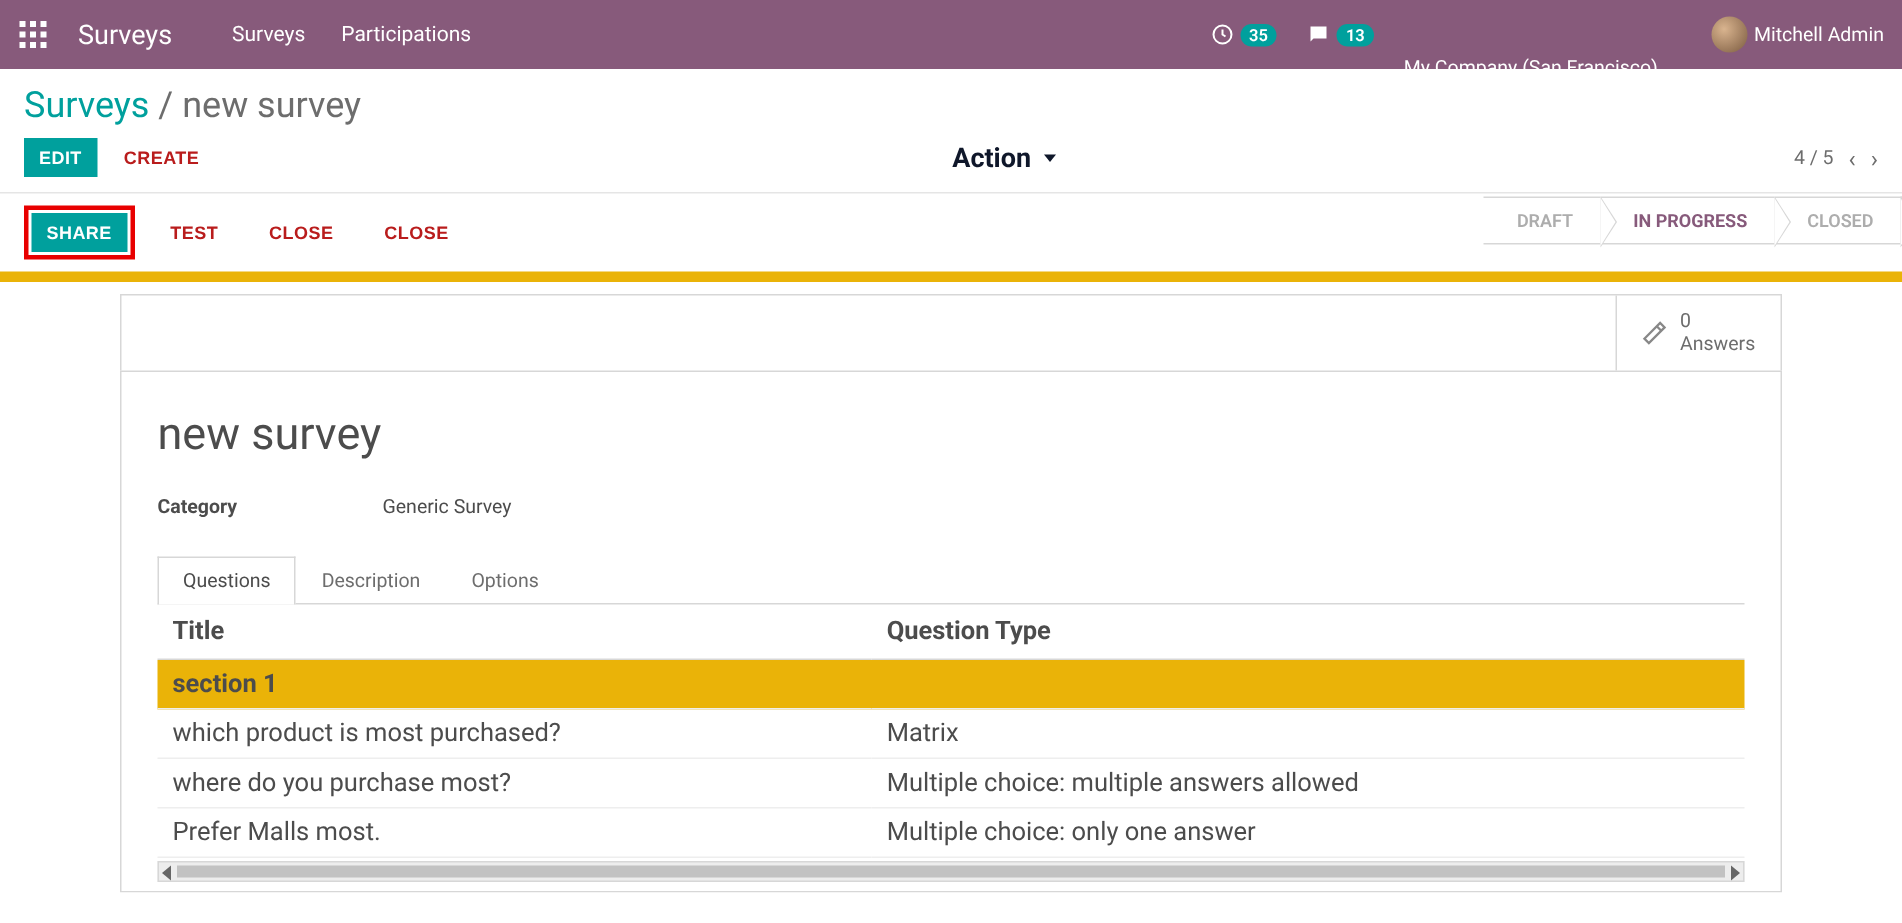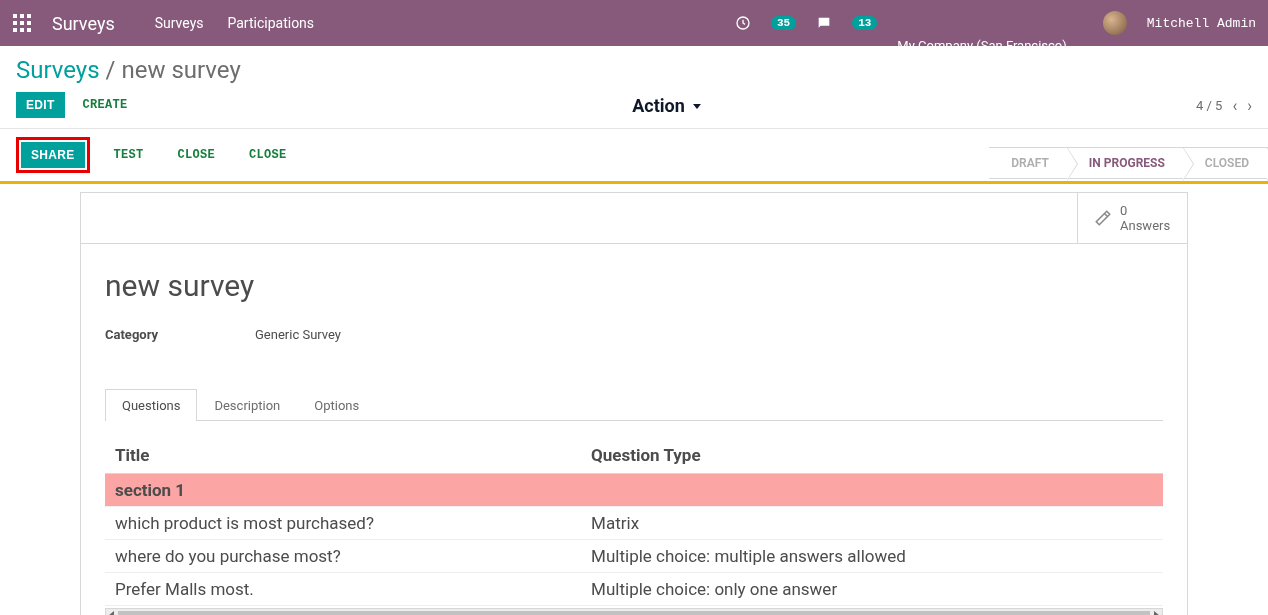--- a/index.html
+++ b/index.html
@@ -3,57 +3,57 @@
 <meta charset="utf-8">
 <style>
 * { box-sizing: border-box; margin: 0; padding: 0; }
 body { font-family: -apple-system, BlinkMacSystemFont, "Segoe UI", Roboto, "Helvetica Neue", Arial, sans-serif; font-size: 13px; color: #4c4c4c; background: #fff; width: 1268px; }
 .topbar { background: #875a7b; height: 46px; display: flex; align-items: center; color: #fff; padding: 0 12px; }
 .apps-icon { width: 20px; height: 20px; margin-right: 20px; cursor: pointer; }
 .app-title { font-size: 18px; font-weight: 400; margin-right: 40px; }
 .top-menu { display: flex; gap: 24px; font-size: 14px; }
 .top-menu-item { cursor: pointer; }
 .topbar-right { margin-left: auto; display: flex; align-items: center; gap: 20px; font-size: 13px; }
-.badge-wrap { display: flex; align-items: center; gap: 20px; cursor: pointer; font-family: Liberation Mono, monospace; }
+.badge-wrap { display: flex; align-items: center; gap: 4px; cursor: pointer; }
 .badge { background: #00a09d; color: #fff; border-radius: 8px; padding: 1px 6px; font-size: 11px; font-weight: 600; }
 .avatar { width: 24px; height: 24px; border-radius: 50%; background: radial-gradient(circle at 35% 35%, #d9b48f, #7a5a3f); }
 .company-name { cursor: pointer; display: flex; align-items: flex-end; gap: 4px; margin-top: 44px; }
 .breadcrumb-row { padding: 10px 16px 2px 16px; font-size: 24px; color: #6d6d6d; }
 .breadcrumb-link { color: #00a09d; cursor: pointer; }
 .control-row { display: flex; align-items: center; padding: 6px 16px 10px 16px; border-bottom: 1px solid #e5e5e5; }
 .btn { font-size: 12px; font-weight: 600; letter-spacing: 0.3px; padding: 6px 10px; cursor: pointer; border: none; background: none; }
 .btn-primary { background: #00a09d; color: #fff; }
-.btn-link { color: #15803d; font-family: Liberation Mono, monospace; }
+.btn-link { color: #b91c1c; }
 .action-dd { margin-left: auto; margin-right: auto; color: #0f172a; font-size: 18px; cursor: pointer; font-weight: bold; }
 .pager { display: flex; align-items: center; gap: 10px; color: #6d6d6d; font-size: 13px; }
 .pager-arrow { font-size: 16px; cursor: pointer; color: #6d6d6d; }
-.status-row { display: flex; align-items: flex-start; padding: 8px 0 8px 16px; border-bottom: 3px solid #eab308; position: relative; }
+.status-row { display: flex; align-items: flex-end; padding: 8px 0 8px 16px; border-bottom: 7px solid #eab308; position: relative; }
 .status-btns { display: flex; gap: 14px; align-items: center; }
 .highlight-box { border: 3px solid #e80000; padding: 2px; }
 .status-steps { position: absolute; right: 0; display: flex; align-items: center; height: 100%; font-size: 12px; font-weight: 600; }
 .step { position: relative; padding: 0 18px 0 22px; height: 32px; display: flex; align-items: center; background: #fff; border-top: 1px solid #d7d7d7; border-bottom: 1px solid #d7d7d7; color: #adadad; }
 .step::after { content: ""; position: absolute; right: -10px; top: 0; width: 0; height: 0; border-top: 16px solid transparent; border-bottom: 16px solid transparent; border-left: 10px solid #fff; z-index: 2; }
 .step::before { content: ""; position: absolute; right: -11px; top: -1px; width: 0; height: 0; border-top: 17px solid transparent; border-bottom: 17px solid transparent; border-left: 11px solid #d7d7d7; z-index: 1; }
 .step-active { color: #875a7b; font-weight: 700; }
 .form-area { padding: 0 80px; }
 .stat-box { display: flex; justify-content: flex-end; border: 1px solid #d7d7d7; border-bottom: none; margin-top: 8px; }
 .stat-btn { display: flex; align-items: center; gap: 8px; padding: 10px 16px; border-left: 1px solid #d7d7d7; color: #6d6d6d; cursor: pointer; min-width: 110px; }
 .stat-btn svg { width: 18px; height: 18px; }
 .form-body { border: 1px solid #d7d7d7; padding: 24px 24px 6px 24px; }
 .survey-title { font-size: 30px; color: #4c4c4c; margin-bottom: 24px; font-weight: 400; }
-.field-row { display: flex; margin-bottom: 46px; font-size: 13px; }
+.field-row { display: flex; margin-bottom: 24px; font-size: 13px; }
 .field-label { width: 150px; font-weight: 700; color: #4c4c4c; }
 .field-value { color: #4c4c4c; }
-.tabs { display: flex; border-bottom: 1px solid #d7d7d7; margin-bottom: 16px; }
+.tabs { display: flex; border-bottom: 1px solid #d7d7d7; margin-bottom: 0; }
 .tab { padding: 8px 16px; border: 1px solid transparent; border-bottom: none; cursor: pointer; color: #6d6d6d; font-size: 13px; position: relative; top: 1px; }
 .tab-active { border-color: #d7d7d7; background: #fff; color: #4c4c4c; border-top: 1px solid #d7d7d7; }
 .q-table { width: 100%; border-collapse: collapse; font-size: 17px; }
 .q-table th { text-align: left; padding: 8px 10px; font-weight: 700; color: #4c4c4c; border-bottom: 1px solid #d7d7d7; }
 .q-table td { padding: 6px 10px; border-bottom: 1px solid #eee; }
-.section-row td { background: #fca5a5; font-weight: 700; color: #4c4c4c; }
+.section-row td { background: #eab308; font-weight: 700; color: #4c4c4c; }
 .scroll-hint { height: 14px; background: #ededed; border: 1px solid #d7d7d7; position: relative; margin-top: 2px; }
 .scroll-hint::before, .scroll-hint::after { content: ""; position: absolute; top: 2px; width: 0; height: 0; border-top: 5px solid transparent; border-bottom: 5px solid transparent; }
 .scroll-hint::before { left: 2px; border-right: 6px solid #666; }
 .scroll-hint::after { right: 2px; border-left: 6px solid #666; }
 .scroll-track { position: absolute; left: 12px; right: 12px; top: 2px; bottom: 2px; background: #c2c2c2; }
 .caret-down { display:inline-block; width:0; height:0; border-left:4px solid transparent; border-right:4px solid transparent; border-top:5px solid currentColor; vertical-align: middle; margin-left:4px;}
 </style>
 </head>
 <body>
 

